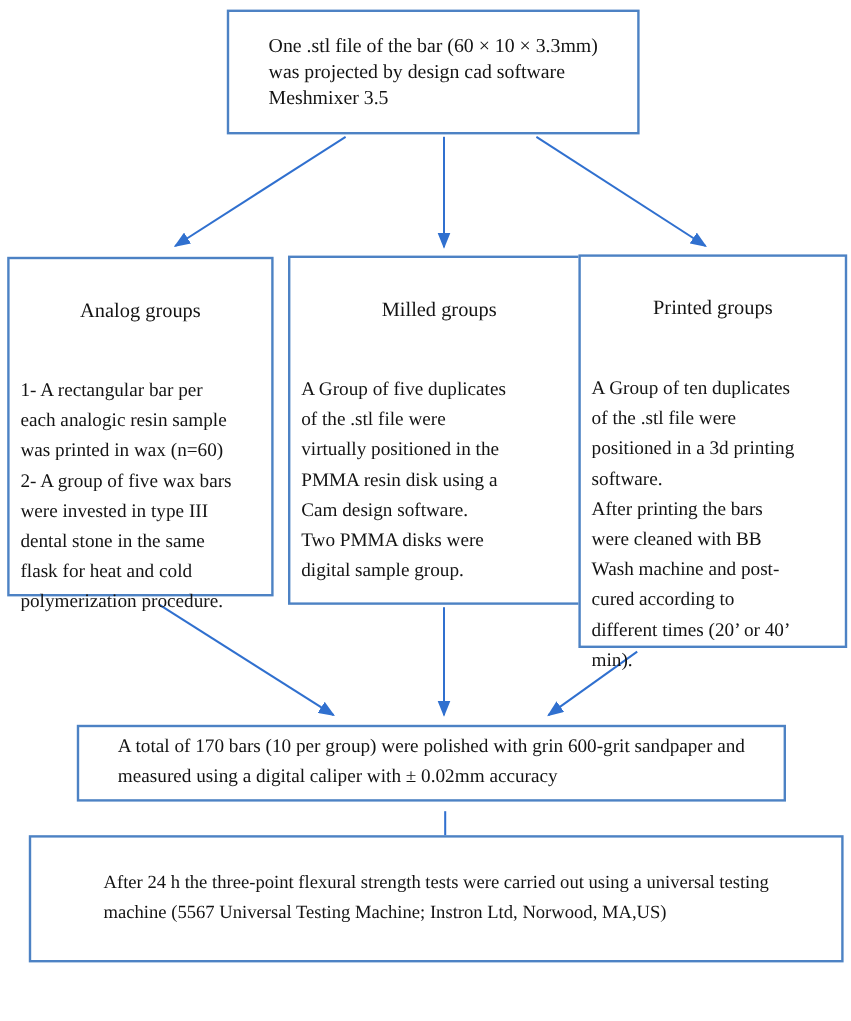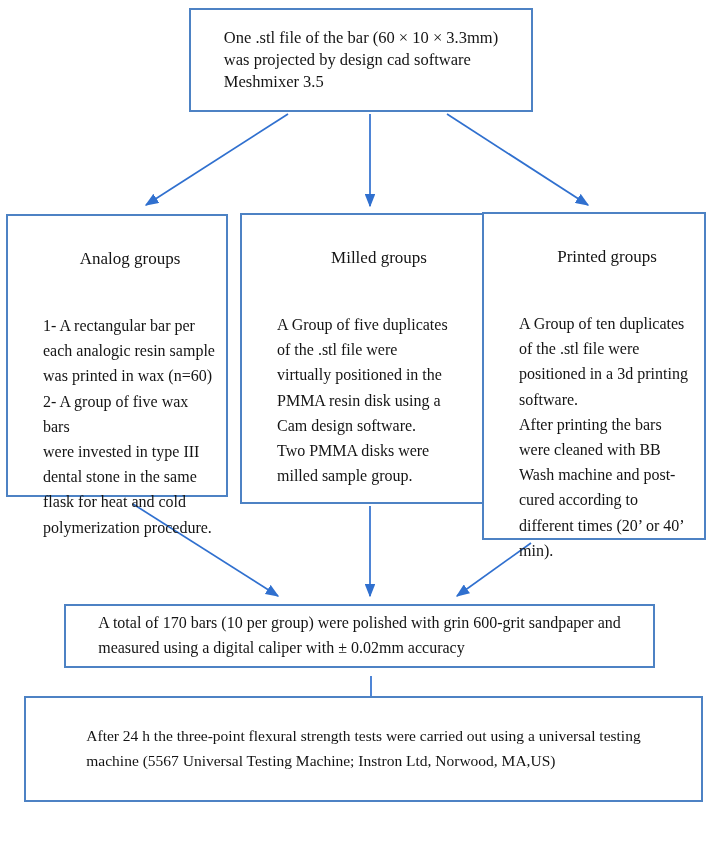--- a/index.html
+++ b/index.html
@@ -24,21 +24,20 @@
     left: 0; top: 0;
     width: 709px; height: 851px;
     pointer-events: none;
   }
   .arrows line { stroke: var(--arrow); stroke-width: 1.7; }
   .box {
     position: absolute;
     border: 2px solid var(--border);
     background: #fff;
     white-space: pre-line;
-    padding-left: 26px;
   }
   .centered {
     display: flex;
     align-items: center;
     justify-content: center;
     text-align: left;
   }
   .source-box {
     left: 189px; top: 8px; width: 344px; height: 104px;
     font-size: 16.5px; line-height: 1.35;
@@ -109,21 +108,21 @@
   </div>
 
   <div class="box group-box milled-box">
     <div class="group-title">Milled groups</div>
     <div class="group-body">A Group of five duplicates
 of the .stl file were
 virtually positioned in the
 PMMA resin disk using a
 Cam design software.
 Two PMMA disks were
-milled sample  group.</div>
+digital sample  group.</div>
   </div>
 
   <div class="box group-box printed-box">
     <div class="group-title">Printed groups</div>
     <div class="group-body">A Group of ten duplicates
 of the .stl file were
 positioned in a 3d printing
 software.
 After printing the bars
 were cleaned with BB

